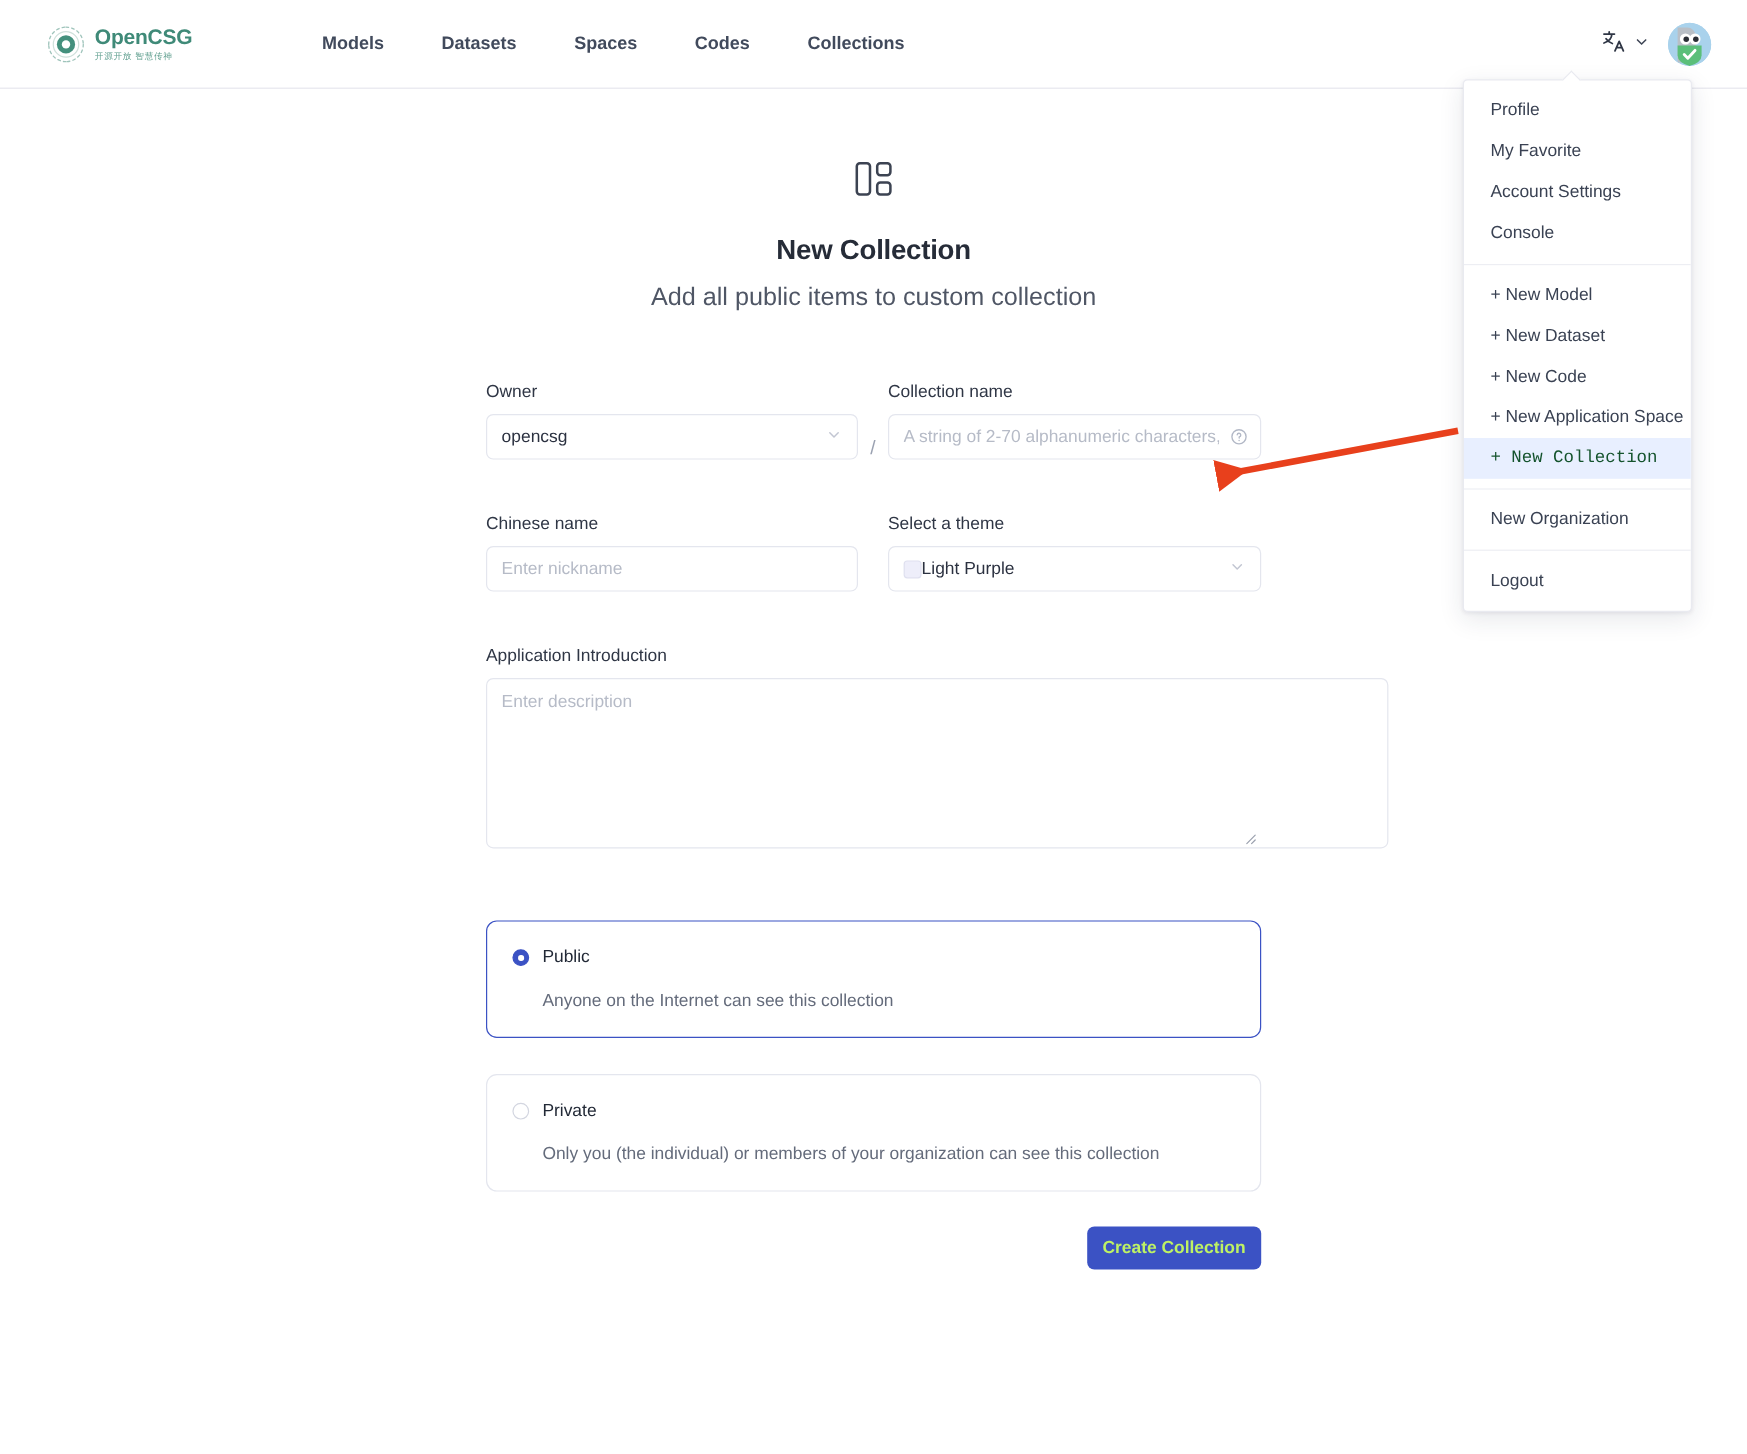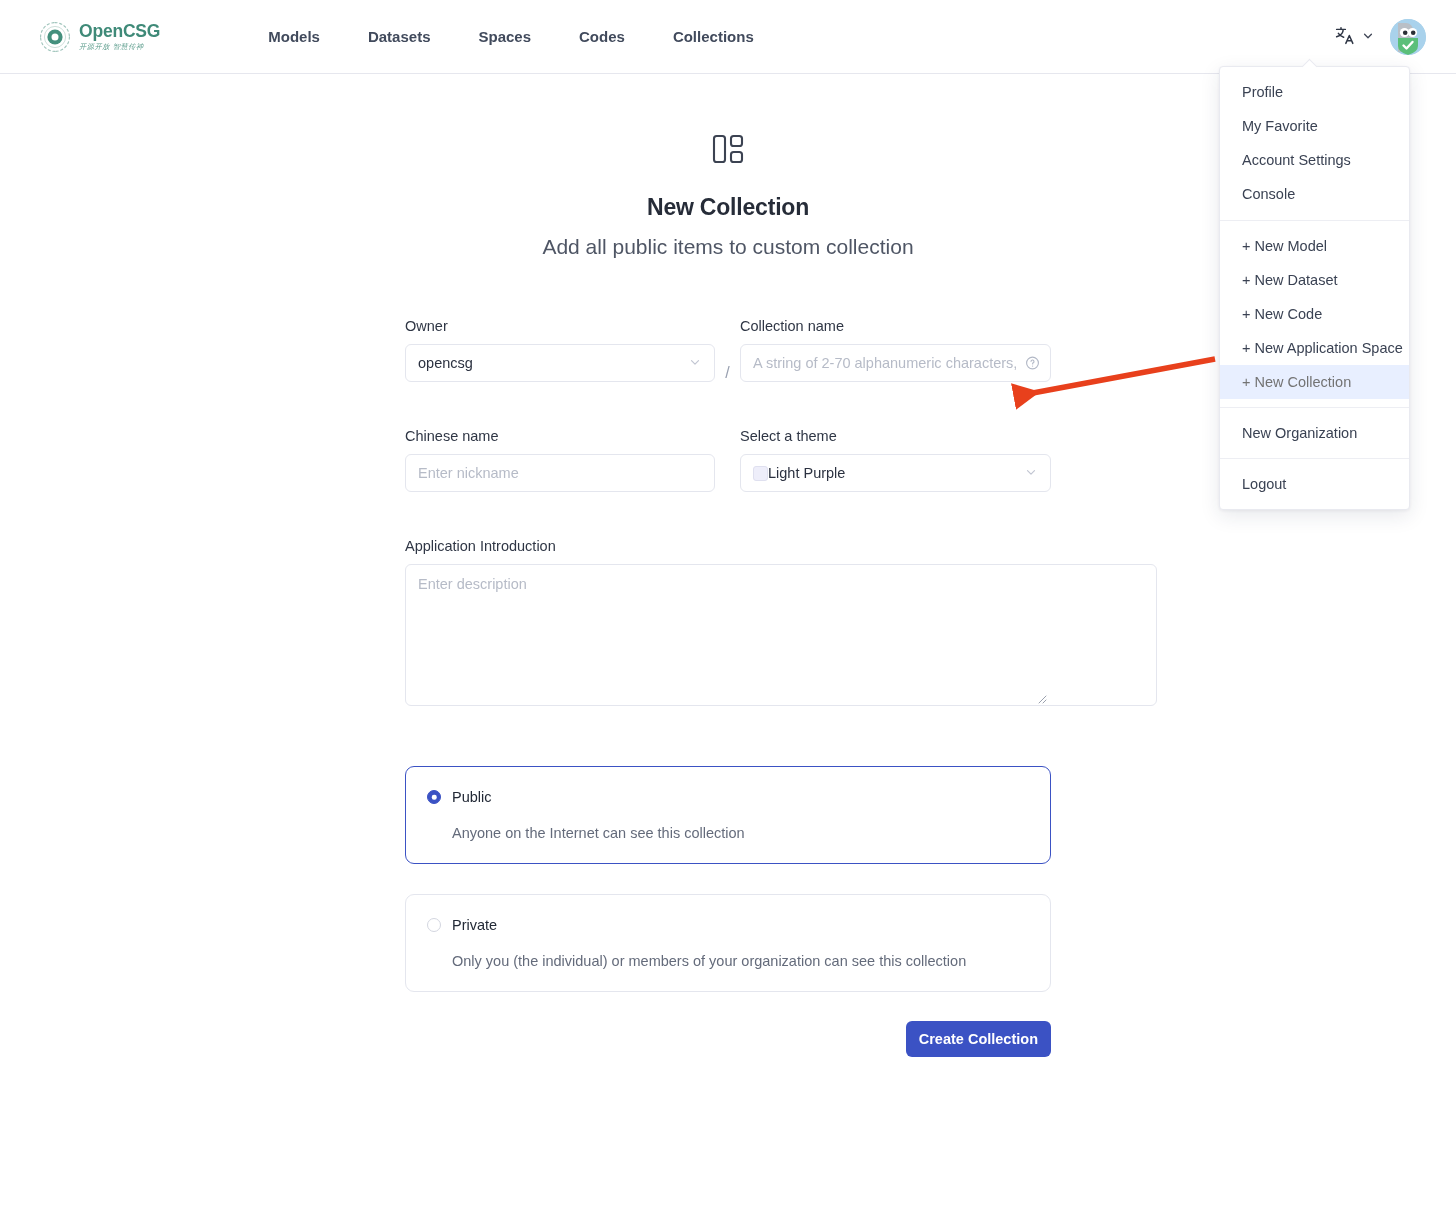--- a/index.html
+++ b/index.html
@@ -24,21 +24,21 @@
   .logo-wrap {
     display: flex; align-items: center; gap: 7px;
     margin-left: 38px; cursor: pointer;
   }
   .logo-mark { width: 34px; height: 34px; position: relative; flex: none; }
   .logo-text-block { display: flex; flex-direction: column; line-height: 1; }
   .logo-word {
     font-size: 17.5px; font-weight: 700; color: #3f8a78; letter-spacing: -0.2px;
   }
   .logo-sub {
-    font-size: 7.2px; color: #5e9e8e; letter-spacing: 0.6px; margin-top: 2.5px; font-style: italic;
+    font-size: 7.2px; color: #5e9e8e; letter-spacing: 0.6px; margin-top: 2.5px;
   }
   .nav { display: flex; align-items: center; margin-left: 84px; gap: 0; }
   .nav-item {
     font-size: 15px; font-weight: 700; color: #414a5c;
     padding: 6px 24px; cursor: pointer; white-space: nowrap;
   }
 
   .header-right {
     position: absolute; right: 30px; top: 0; height: 74px;
     display: flex; align-items: center; gap: 14px;
@@ -71,21 +71,21 @@
     transform: rotate(45deg);
   }
   .menu-group { padding: 8px 0; }
   .menu-group + .menu-group { border-top: 1px solid #edeef3; }
   .menu-item {
     font-size: 14.5px; color: #3a4253;
     padding: 8px 22px; cursor: pointer; white-space: nowrap;
     line-height: 1.25;
   }
   .menu-item.active {
-    background: #e8efff; color: #737373;
+    background: #e8efff; color: #14532d; font-family: Liberation Mono, monospace;
   }
 
   
   .main { position: absolute; top: 74px; left: 0; width: 1456px; }
   .hero { text-align: center; padding-top: 54px; }
   .hero-icon { display: inline-block; }
   .hero-title {
     font-size: 23px; font-weight: 700; color: #262c38;
     margin-top: 20px; letter-spacing: -0.2px;
   }
@@ -166,21 +166,21 @@
   .radio.on::after {
     content: ""; position: absolute; left: 50%; top: 50%;
     width: 4.5px; height: 4.5px; border-radius: 50%;
     background: #fff; transform: translate(-50%, -50%);
   }
   .vis-title { font-size: 14.5px; color: #222936; text-align: center; }
   .vis-desc { font-size: 14.5px; color: #646b7b; margin-top: 20px; margin-left: 25px; }
 
   .actions { width: 646px; margin-top: 29px; display: flex; justify-content: flex-end; }
   .btn-primary {
-    background: #3b52c4; color: #ffffff;
+    background: #3b52c4; color: #bef264;
     border: none; border-radius: 6px;
     font-size: 14.5px; font-weight: 700;
     font-family: "Liberation Sans", sans-serif;
     padding: 10px 13px; cursor: pointer;
   }
 
   
   .annotation {
     position: absolute; left: 1000px; top: 348px;
     width: 235px; height: 75px; pointer-events: none; z-index: 60;

